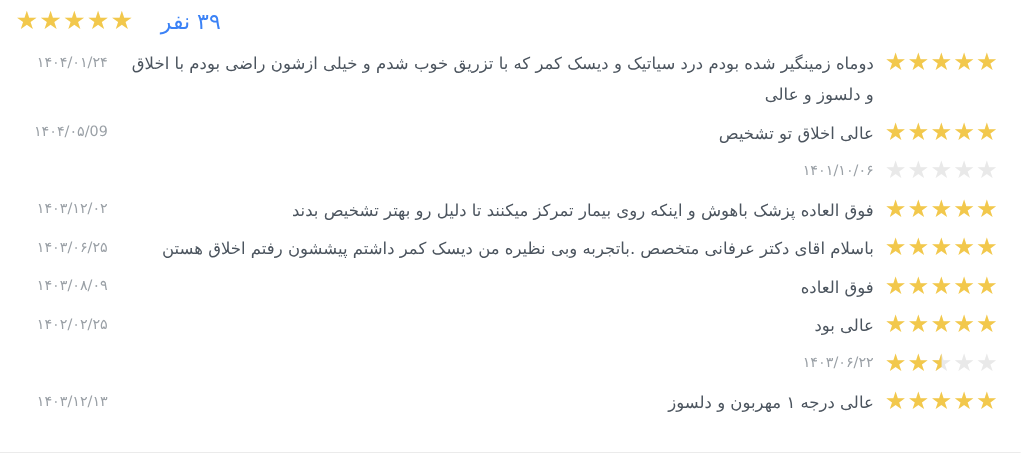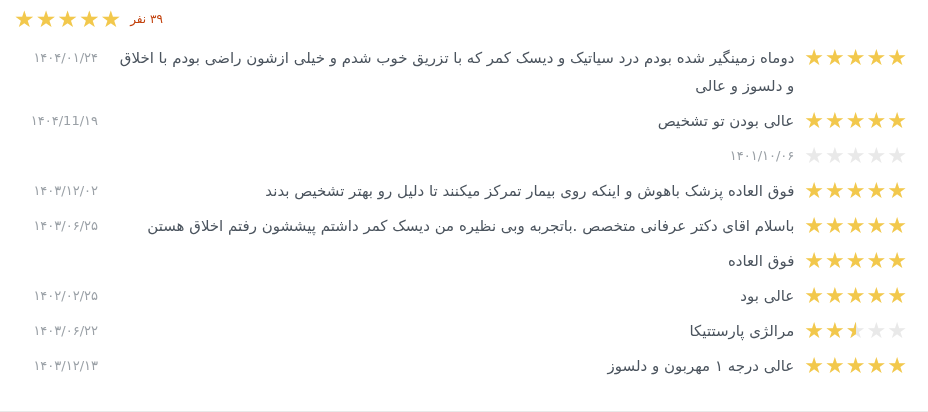--- a/index.html
+++ b/index.html
@@ -18,22 +18,23 @@
   
   .summary{
     display:flex;
     justify-content:flex-end; 
     align-items:center;
     gap:8px;
     margin-bottom:12px;
     height:26px;
   }
   .summary .count{
-    font-size:12px;
-    color:#c2410c;
+    font-size:20px;
+    color:#3b82f6;
+    margin-left:16px;
   }
   .stars{
     direction:ltr;
     unicode-bidi:isolate;
     white-space:nowrap;
     letter-spacing:1px;
     user-select:none;
   }
   .summary .stars{font-size:23px;line-height:23px;}
   
@@ -84,22 +85,22 @@
   </div>
   <div class="reviews">
   <div class="review-row">
     <span class="stars row-stars"><span class="star full">★</span><span class="star full">★</span><span class="star full">★</span><span class="star full">★</span><span class="star full">★</span></span>
     <div class="review-text">دوماه زمینگیر شده بودم درد سیاتیک و دیسک کمر که با تزریق خوب شدم و خیلی ازشون راضی بودم با اخلاق و دلسوز و عالی</div>
     <span class="review-date">۱۴۰۴/۰۱/۲۴</span>
   </div>
 
   <div class="review-row">
     <span class="stars row-stars"><span class="star full">★</span><span class="star full">★</span><span class="star full">★</span><span class="star full">★</span><span class="star full">★</span></span>
-    <div class="review-text">عالی بودن تو تشخیص</div>
-    <span class="review-date">۱۴۰۴/11/۱۹</span>
+    <div class="review-text">عالی اخلاق تو تشخیص</div>
+    <span class="review-date">۱۴۰۴/۰۵/09</span>
   </div>
 
   <div class="review-row">
     <span class="stars row-stars"><span class="star empty">★</span><span class="star empty">★</span><span class="star empty">★</span><span class="star empty">★</span><span class="star empty">★</span></span>
     <span class="review-date">۱۴۰۱/۱۰/۰۶</span>
   </div>
 
   <div class="review-row">
     <span class="stars row-stars"><span class="star full">★</span><span class="star full">★</span><span class="star full">★</span><span class="star full">★</span><span class="star full">★</span></span>
     <div class="review-text">فوق العاده پزشک باهوش و اینکه روی بیمار تمرکز میکنند تا دلیل رو بهتر تشخیص بدند</div>
@@ -108,31 +109,31 @@
 
   <div class="review-row">
     <span class="stars row-stars"><span class="star full">★</span><span class="star full">★</span><span class="star full">★</span><span class="star full">★</span><span class="star full">★</span></span>
     <div class="review-text">باسلام اقای دکتر عرفانی متخصص .باتجربه وبی نظیره من دیسک کمر داشتم پیششون رفتم اخلاق هستن</div>
     <span class="review-date">۱۴۰۳/۰۶/۲۵</span>
   </div>
 
   <div class="review-row">
     <span class="stars row-stars"><span class="star full">★</span><span class="star full">★</span><span class="star full">★</span><span class="star full">★</span><span class="star full">★</span></span>
     <div class="review-text">فوق العاده</div>
+    <span class="review-date">۱۴۰۳/۰۸/۰۹</span>
   </div>
 
   <div class="review-row">
     <span class="stars row-stars"><span class="star full">★</span><span class="star full">★</span><span class="star full">★</span><span class="star full">★</span><span class="star full">★</span></span>
     <div class="review-text">عالی بود</div>
     <span class="review-date">۱۴۰۲/۰۲/۲۵</span>
   </div>
 
   <div class="review-row">
     <span class="stars row-stars"><span class="star full">★</span><span class="star full">★</span><span class="star empty">★<span class="half-fill">★</span></span><span class="star empty">★</span><span class="star empty">★</span></span>
-    <div class="review-text">مرالژی پارستتیکا</div>
     <span class="review-date">۱۴۰۳/۰۶/۲۲</span>
   </div>
 
   <div class="review-row">
     <span class="stars row-stars"><span class="star full">★</span><span class="star full">★</span><span class="star full">★</span><span class="star full">★</span><span class="star full">★</span></span>
     <div class="review-text">عالی درجه ۱ مهربون و دلسوز</div>
     <span class="review-date">۱۴۰۳/۱۲/۱۳</span>
   </div>
 </div>
 </div>

